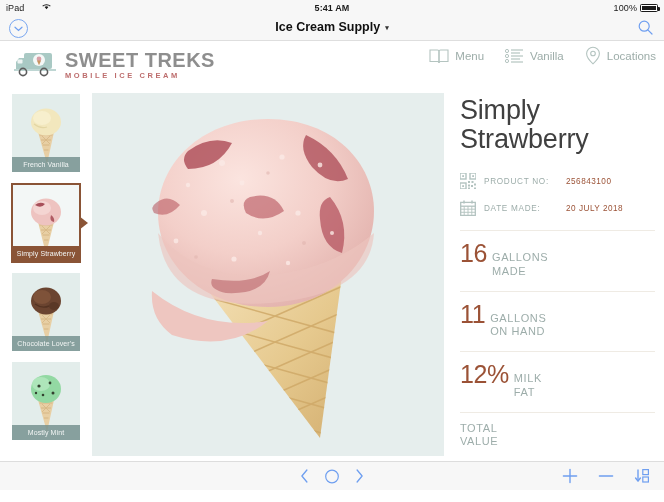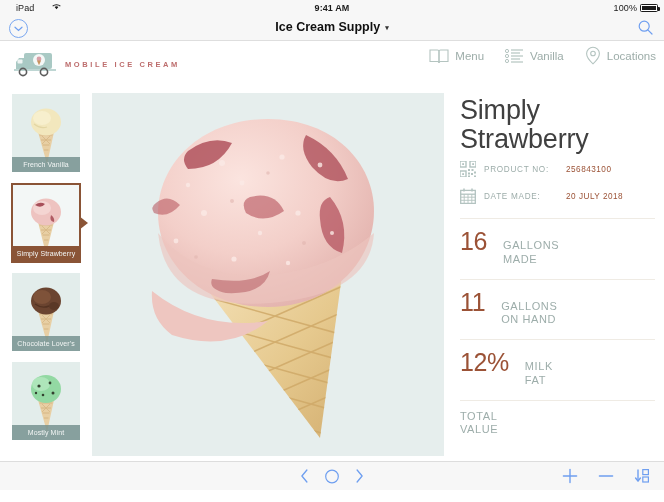--- a/index.html
+++ b/index.html
@@ -11,21 +11,21 @@
   }
   #app { position: relative; width: 664px; height: 502px; background: #fff; }
 
   
   .statusbar {
     position: absolute; top: 0; left: 0; width: 664px; height: 15px;
     background: #f7f7f7;
     display: flex; align-items: center;
     font-size: 9px; color: #1a1a1a; letter-spacing: .1px;
   }
-  .sb-left { display: flex; align-items: center; gap: 18px; padding-left: 16px; }
+  .sb-left { display: flex; align-items: center; gap: 18px; padding-left: 6px; }
   .sb-center { position: absolute; left: 0; right: 0; text-align: center; font-weight: bold; font-size: 9px; }
   .sb-right { position: absolute; right: 6px; display: flex; align-items: center; gap: 3px; }
   .wifi-glyph { font-size: 8px; line-height: 1; }
   .battery {
     width: 18px; height: 8px; border: 1px solid #1a1a1a; border-radius: 1.5px;
     position: relative; background: #fff;
   }
   .battery::after {
     content: ""; position: absolute; right: -3px; top: 2px;
     width: 2px; height: 4px; background: #1a1a1a; border-radius: 0 1px 1px 0;
@@ -115,29 +115,29 @@
     position: absolute; left: 92px; top: 93px; width: 352px; height: 363px;
     background: #e6eeed; overflow: hidden;
   }
 
   
   .detail { position: absolute; left: 460px; top: 96px; width: 195px; height: 360px; }
   .d-title {
     font-size: 27px; color: #404040; line-height: 1.06; font-weight: normal;
     letter-spacing: -.2px;
   }
-  .d-meta { margin-top: 8px; display: flex; flex-direction: column; gap: 11px; }
+  .d-meta { margin-top: 20px; display: flex; flex-direction: column; gap: 11px; }
   .d-meta-row { display: flex; align-items: center; gap: 8px; }
   .d-meta-ico { width: 16px; height: 16px; color: #b3c3c0; flex: none; }
   .d-meta-lbl { font-size: 8.2px; color: #9dadaa; letter-spacing: .7px; width: 74px; }
   .d-meta-val { font-size: 8.2px; color: #9b5236; letter-spacing: .5px; }
 
   .d-divider { height: 1px; background: #efebe4; margin: 11px 0 0 0; }
 
-  .stat { display: flex; align-items: baseline; gap: 16px; padding: 10px 0 0 0; }
+  .stat { display: flex; align-items: baseline; gap: 5px; padding: 10px 0 0 0; }
   .stat-num { font-size: 25px; color: #9b5236; line-height: 1; letter-spacing: -.4px; }
   .stat-num.big { font-size: 26px; }
   .stat-lbl {
     font-size: 11px; color: #9dadaa; letter-spacing: .6px; line-height: 1.25;
     white-space: pre-line; position: relative; top: -1px;
   }
 
   
   .toolbar {
     position: absolute; left: 0; bottom: 12px; width: 664px; height: 29px;
@@ -164,21 +164,21 @@
 
   <div class="statusbar">
     <div class="sb-left">
       <span>iPad</span>
       <span class="wifi-glyph">
         <svg width="9" height="7" viewBox="0 0 9 7">
             <path d="M4.5 6.2 L2.6 4.1 a2.8 2.8 0 0 1 3.8 0 Z M4.5 2.2 a5 5 0 0 0-3.5 1.4 L0.3 2.8 a6.2 6.2 0 0 1 8.4 0 L8 3.6 A5 5 0 0 0 4.5 2.2 Z" fill="#1a1a1a"></path>
           </svg>
       </span>
     </div>
-    <div class="sb-center">9:41 AM</div>
+    <div class="sb-center">5:41 AM</div>
     <div class="sb-right">
       <span>100%</span>
       <span class="battery">
         <span class="battery-fill" style="right:1px"></span>
       </span>
     </div>
   </div>
 
   <div class="titlebar">
     <div class="tb-chevron">
@@ -207,20 +207,21 @@
           <rect x="5.5" y="11.5" width="5" height="4" rx="0.8" fill="#eef4f3"></rect>
           <circle cx="27" cy="12" r="6" fill="#f4f8f7"></circle>
           <path d="M27 8.5 a2.4 2.4 0 0 1 2.4 2.4 a2.4 2.4 0 0 1-2.4 2.4 a2.4 2.4 0 0 1-2.4-2.4 a2.4 2.4 0 0 1 2.4-2.4 Z" fill="#d8a0a8"></path>
           <path d="M24.9 12.4 L27 17.2 L29.1 12.4 Z" fill="#c8945f"></path>
           <line x1="2" y1="22" x2="44" y2="22" stroke="#a9c9c4" stroke-width="1.6"></line>
           <circle cx="11" cy="24" r="3.6" fill="none" stroke="#5d5d5d" stroke-width="1.6"></circle>
           <circle cx="32" cy="24" r="3.6" fill="none" stroke="#5d5d5d" stroke-width="1.6"></circle>
         </svg>
       </span>
       <span class="logo-text">
+        <span class="logo-title">SWEET TREKS</span>
         <span class="logo-sub">MOBILE ICE CREAM</span>
       </span>
     </div>
 
     <div class="navtabs">
 
       <div class="navtab">
         <span class="ico">
           <svg width="20" height="16" viewBox="0 0 20 16">
             <path d="M1 2 h7.5 a1.5 1.5 0 0 1 1.5 1.5 V15 a1.5 1.5 0 0 0-1.5-1.5 H1 Z" fill="none" stroke="#b4c4c0" stroke-width="1.1"></path>

